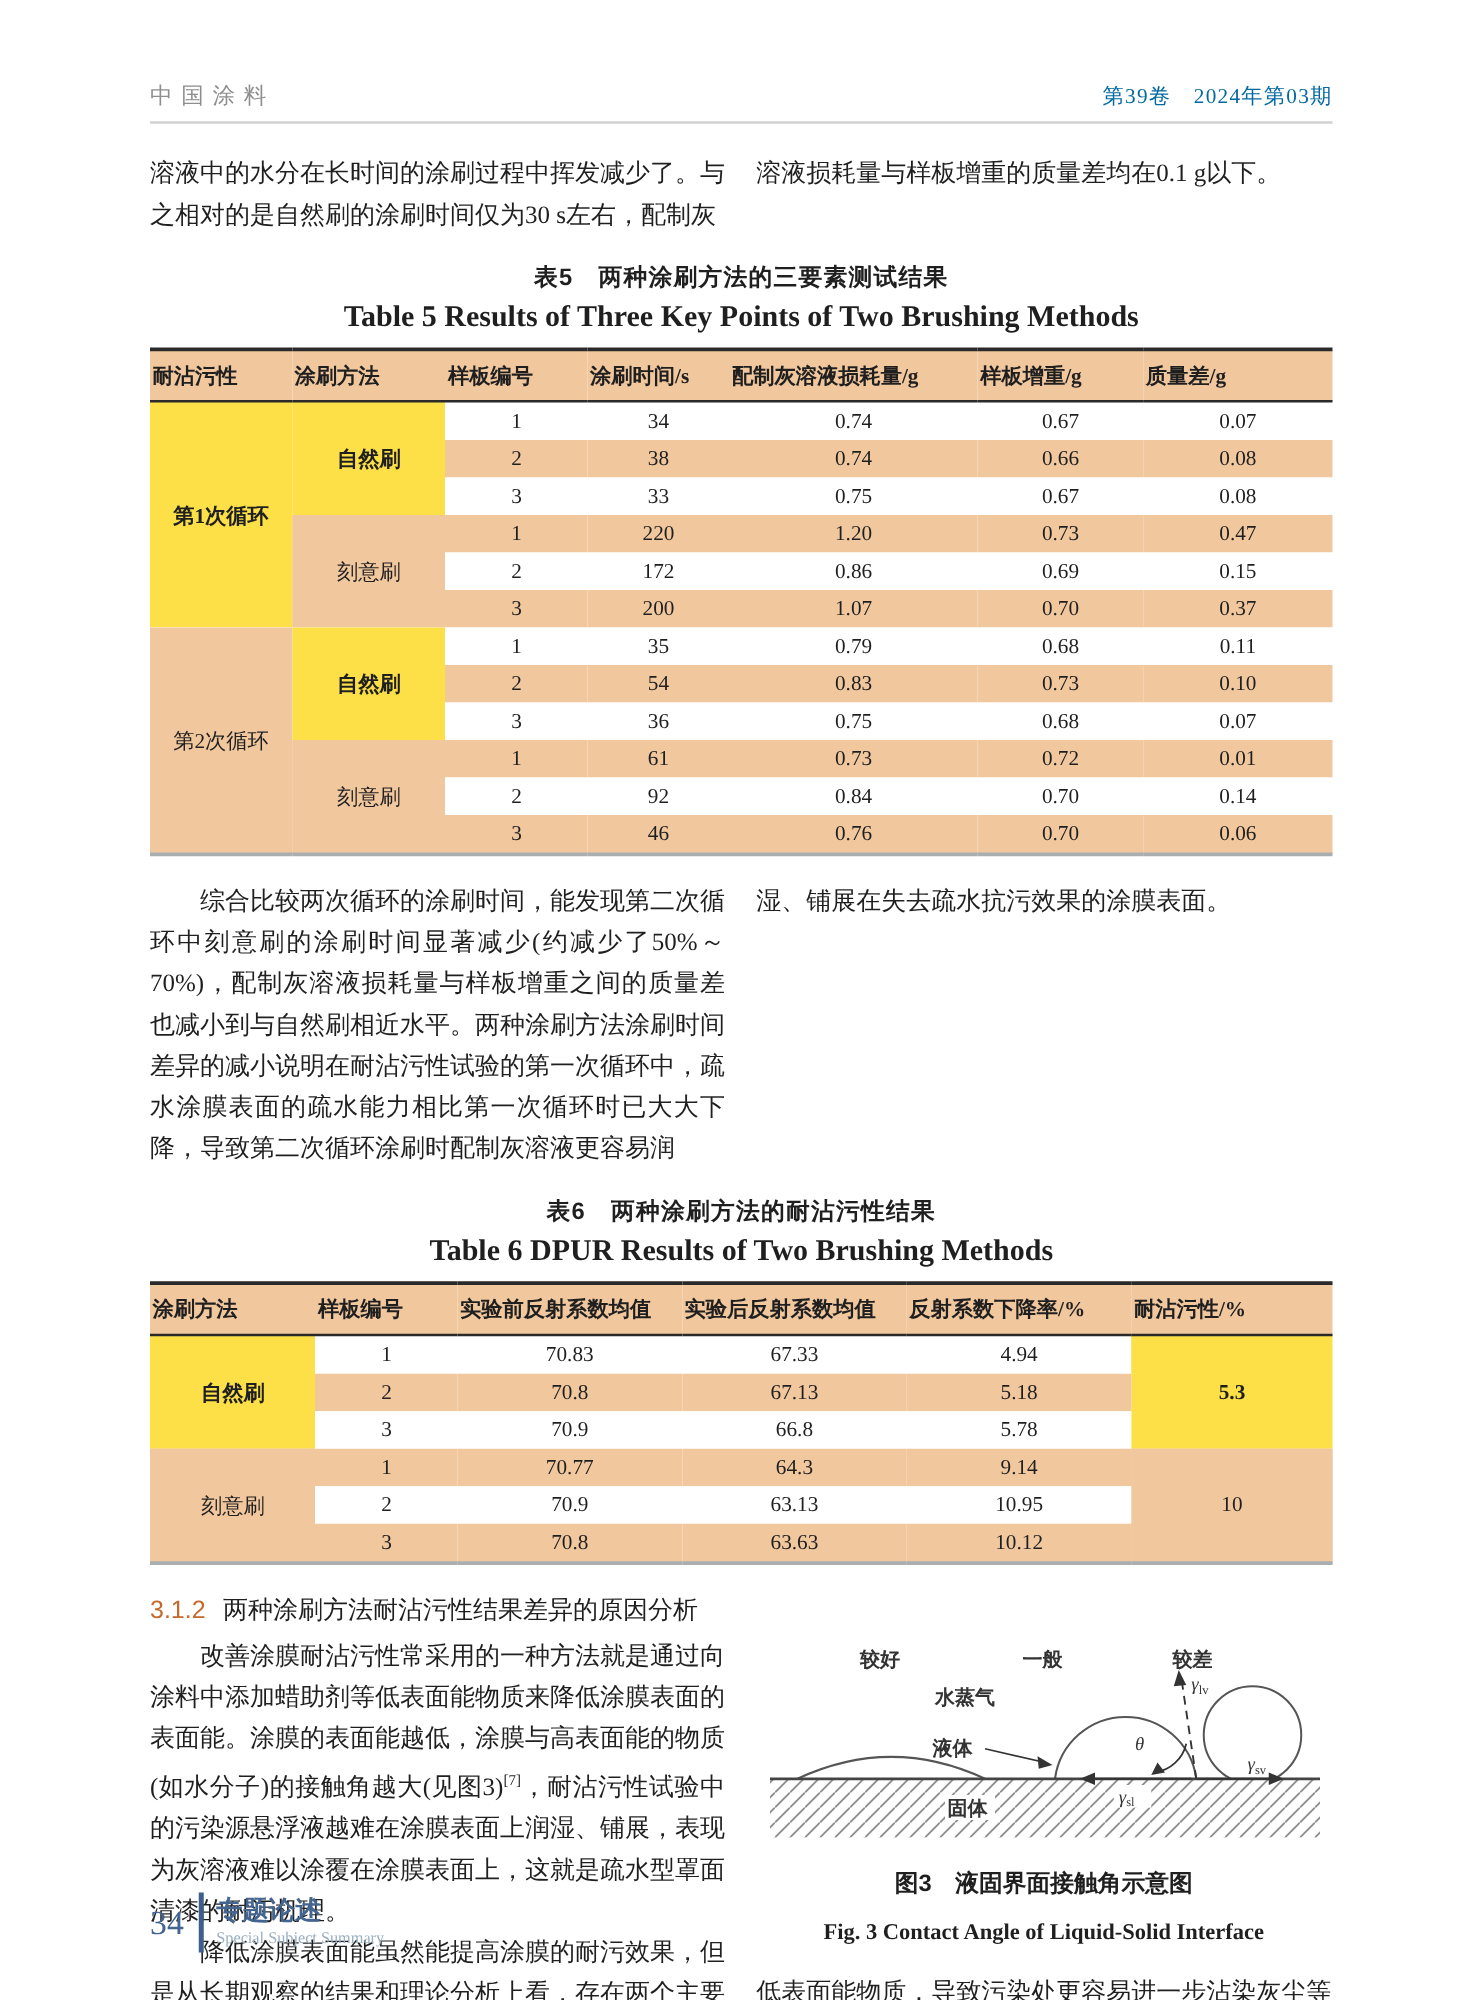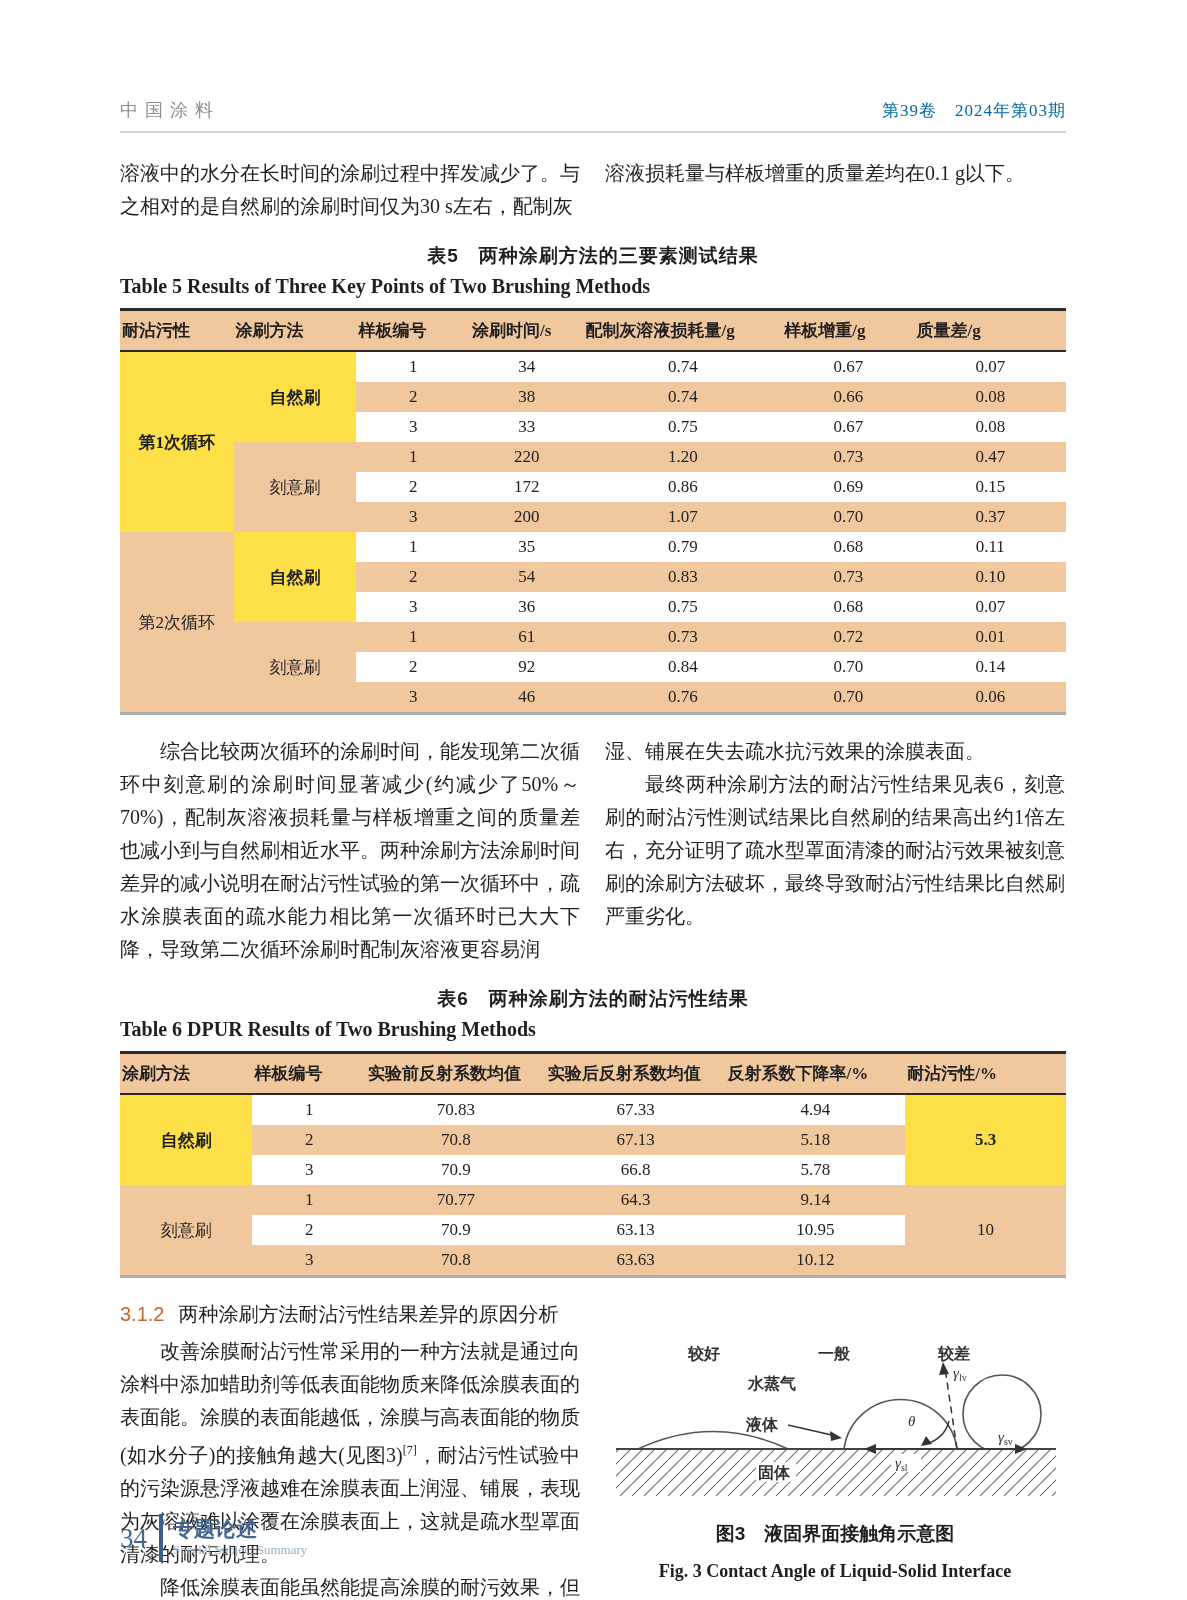--- a/index.html
+++ b/index.html
@@ -16,38 +16,38 @@
   body{background:#fff;}
   .page{
     width:1187px;height:1600px;position:relative;background:#ffffff;
     font-family:"Liberation Serif","DejaVu Serif",serif;color:var(--ink);
     overflow:hidden;
   }
   .content{width:946px;margin-left:120px;}
   
   .runhead{
     display:flex;justify-content:space-between;align-items:flex-end;
-    padding-top:98px;padding-bottom:9px;border-bottom:2px solid #d2d2d2;
+    padding-top:64px;padding-bottom:9px;border-bottom:2px solid #d2d2d2;
   }
   .journal{font-size:18px;color:var(--hdr-gray);letter-spacing:7px;}
   .issue{font-size:17px;color:#0369a1;letter-spacing:1px;}
   
   .two-col{display:flex;gap:25px;}
   .col{width:460px;font-size:20px;line-height:33px;text-align:justify;}
   .col p{text-align:justify;}
   .indent{text-indent:2em;}
   .intro{margin-top:24px;}
   
   .table-block{margin-top:20px;}
   .tbl-title-zh{
     text-align:center;font-family:"Liberation Sans","DejaVu Sans",sans-serif;
     font-weight:bold;font-size:19px;letter-spacing:1px;
   }
   .tbl-title-en{
-    text-align:left;font-weight:bold;font-size:20px;margin-top:6px;
+    text-align:center;font-weight:bold;font-size:24px;margin-top:6px;
   }
   table{
     width:100%;border-collapse:collapse;margin-top:10px;
     border-top:3px solid var(--rule-dark);
     border-bottom:3px solid var(--rule-gray);
     font-size:17px;
   }
   thead th{
     background:var(--orange);border-bottom:2px solid var(--rule-dark);
     font-weight:bold;padding:8px 2px;text-align:left;font-size:17px;
@@ -223,21 +223,20 @@
           </tbody>
       </table>
     </div>
 
     <div class="two-col paras">
       <div class="col">
         <p class="indent">综合比较两次循环的涂刷时间，能发现第二次循环中刻意刷的涂刷时间显著减少(约减少了50%～70%)，配制灰溶液损耗量与样板增重之间的质量差也减小到与自然刷相近水平。两种涂刷方法涂刷时间差异的减小说明在耐沾污性试验的第一次循环中，疏水涂膜表面的疏水能力相比第一次循环时已大大下降，导致第二次循环涂刷时配制灰溶液更容易润</p>
       </div>
       <div class="col">
         <p>湿、铺展在失去疏水抗污效果的涂膜表面。</p>
-        <p class="indent">最终两种涂刷方法的耐沾污性结果见表6，刻意刷的耐沾污性测试结果比自然刷的结果高出约1倍左右，充分证明了疏水型罩面清漆的耐沾污效果被刻意刷的涂刷方法破坏，最终导致耐沾污性结果比自然刷严重劣化。</p>
       </div>
     </div>
 
     <div class="table-block">
       <div class="tbl-title-zh">表6　两种涂刷方法的耐沾污性结果</div>
       <div class="tbl-title-en">Table 6   DPUR Results of Two Brushing Methods</div>
       <table id="table6">
         <colgroup>
           <col style="width:14%">
             <col style="width:12%">

